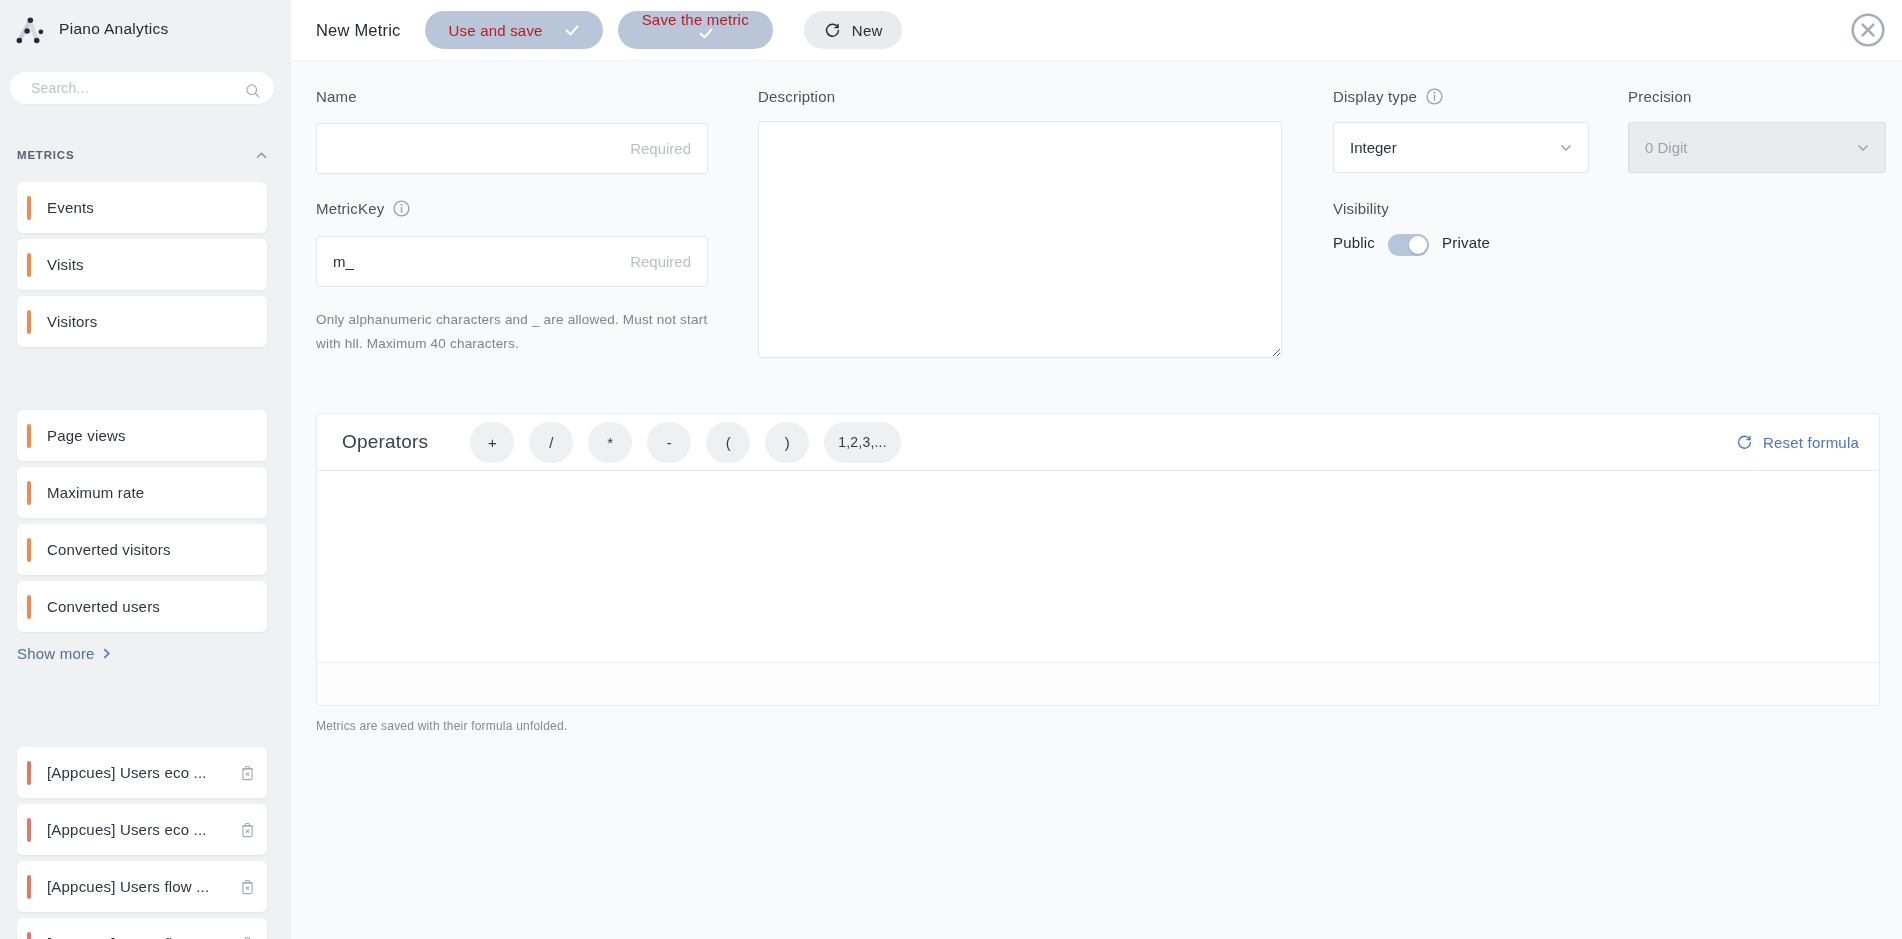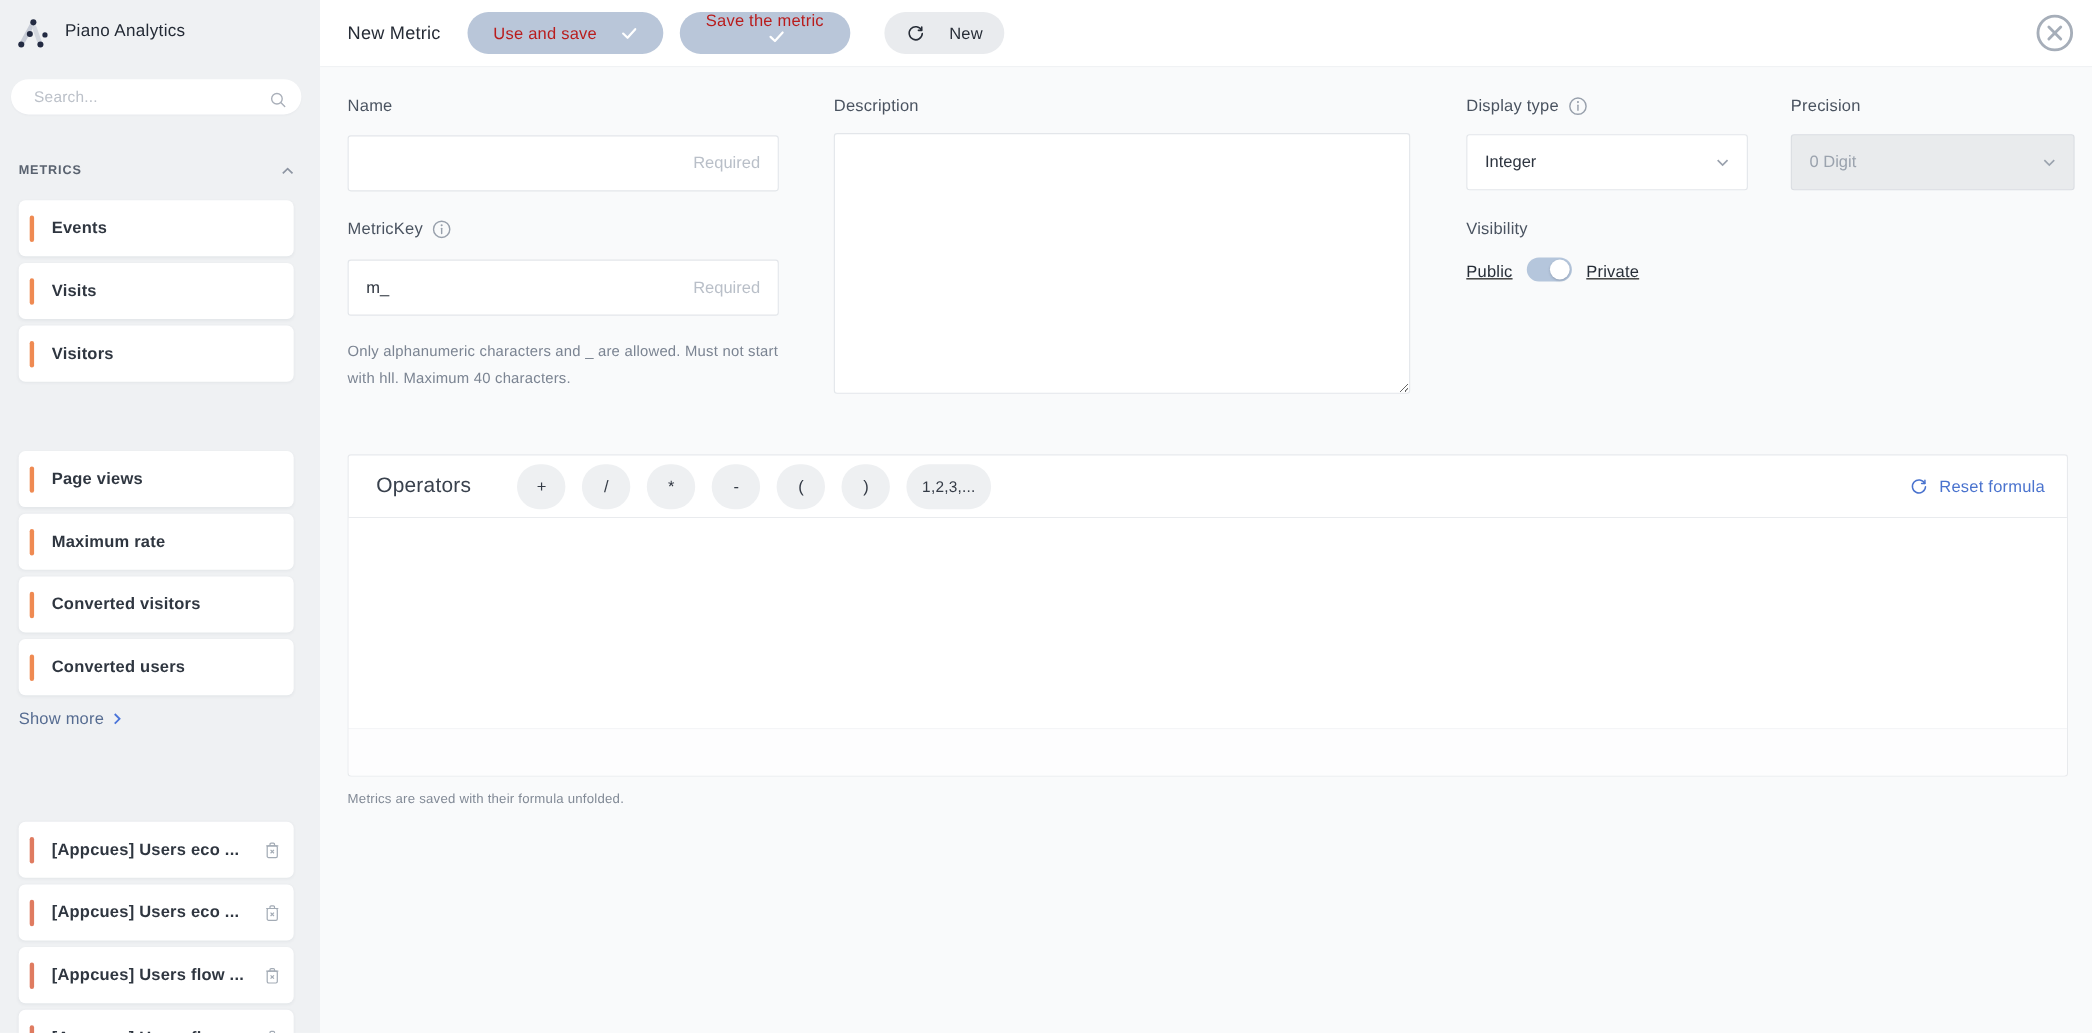--- a/index.html
+++ b/index.html
@@ -9,55 +9,55 @@
   
   .sidebar{position:absolute;left:0;top:0;width:291px;height:939px;background:#eff1f3;}
   .logo-row{position:absolute;left:12px;top:11px;height:36px;display:flex;align-items:center;gap:14px;}
   .brand{font-size:15.5px;color:#232a35;letter-spacing:.3px;}
   .search-box{position:absolute;left:10px;top:72px;width:264px;height:32px;background:#fff;border-radius:19px;display:flex;align-items:center;box-shadow:0 1px 2px rgba(30,40,60,.03);}
   .search-box input{border:0;outline:none;background:transparent;margin-left:19px;width:205px;font-size:14px;color:#3a414c;font-family:inherit;letter-spacing:.2px;}
   .search-box input::placeholder{color:#bcc1c9;}
   .search-icn{position:absolute;right:13px;top:11px;width:16px;height:16px;}
   .sec-head{position:absolute;left:17px;width:250px;display:flex;align-items:center;justify-content:space-between;}
   .sec-head .sec-label{font-size:11.5px;font-weight:700;letter-spacing:.8px;color:#59626f;}
-  .card{position:absolute;left:17px;width:250px;height:51px;background:#fff;border-radius:6px;box-shadow:0 1px 3px rgba(25,35,55,.05);display:flex;align-items:center;padding-left:10px;box-sizing:border-box;cursor:pointer;font-weight:bold;}
+  .card{position:absolute;left:17px;width:250px;height:51px;background:#fff;border-radius:6px;box-shadow:0 1px 3px rgba(25,35,55,.05);display:flex;align-items:center;padding-left:10px;box-sizing:border-box;cursor:pointer;}
   .bar{width:4px;height:24px;border-radius:2px;margin-right:16px;flex:0 0 auto;}
   .bar-metric{background:#ef8a52;}
   .bar-segment{background:#df7b60;}
   .card .lbl{font-size:15px;color:#2f3640;letter-spacing:.2px;white-space:nowrap;overflow:hidden;}
   .trash-btn{margin-left:auto;margin-right:10px;width:20px;height:22px;display:flex;align-items:center;justify-content:center;cursor:pointer;flex:0 0 auto;}
   .show-more{position:absolute;left:17px;top:645px;display:flex;align-items:center;gap:8px;cursor:pointer;}
   .show-more span{font-size:15px;color:#566c91;letter-spacing:.2px;}
 
   
   .main{position:absolute;left:291px;top:0;width:1611px;height:939px;background:#f9fafb;}
   .topbar{position:absolute;left:0;top:0;width:1611px;height:61px;background:#fff;border-bottom:1px solid #f0f2f4;display:flex;align-items:center;padding-left:25px;box-sizing:border-box;}
   .page-title{font-size:16.5px;font-weight:500;color:#262c36;letter-spacing:.2px;}
   .pill{height:38px;border-radius:19px;display:flex;align-items:center;border:0;font-family:inherit;font-size:15px;letter-spacing:.2px;cursor:pointer;}
   .pill-save{background:#b9c6d9;color:#b91c1c;padding:0 24px;margin-left:24px;}
   .pill-save + .pill-save{margin-left:15px;flex-direction:column;}
   .pill-save .chk{margin-left:22px;display:flex;}
-  .pill-new{background:#e9ebee;color:#272d37;padding:0 20px;margin-left:31px;gap:22px;}
+  .pill-new{background:#e9ebee;color:#272d37;padding:0 20px;margin-left:31px;gap:11px;}
   .close-btn{position:absolute;right:16px;top:12px;width:36px;height:36px;cursor:pointer;}
 
   .f-label{position:absolute;font-size:15px;color:#4a5360;letter-spacing:.2px;display:flex;align-items:center;gap:9px;}
   .input-like{position:absolute;background:#fff;border:1px solid #e3e6ea;border-radius:3px;box-sizing:border-box;display:flex;align-items:center;padding:0 16px;}
   .input-like .val{font-size:15px;color:#2b323c;}
   .input-like .req{margin-left:auto;font-size:15px;color:#b9bfc8;}
   input.real-input{position:absolute;background:#fff;border:1px solid #e3e6ea;border-radius:3px;box-sizing:border-box;padding:0 16px;font-family:inherit;font-size:15px;color:#2b323c;outline:none;text-align:right;}
   input.real-input::placeholder{color:#b9bfc8;}
   textarea.desc{position:absolute;background:#fff;border:1px solid #e3e6ea;border-radius:3px;box-sizing:border-box;padding:10px 14px;font-family:inherit;font-size:15px;color:#2b323c;outline:none;resize:both;}
   .helper{position:absolute;font-size:13.5px;color:#7b8492;line-height:24px;letter-spacing:.2px;}
   .select-like{position:absolute;background:#fff;border:1px solid #e3e6ea;border-radius:3px;box-sizing:border-box;display:flex;align-items:center;padding:0 16px;cursor:pointer;}
   .select-like .sval{font-size:15px;color:#2e3540;}
   .select-like .chev{margin-left:auto;display:flex;}
   .select-disabled{background:#e9ebed;border-color:#dadde2;cursor:default;}
   .select-disabled .sval{color:#9ba3ae;}
 
-  .vis-row{position:absolute;display:flex;align-items:flex-end;gap:13px;text-decoration:underline;}
+  .vis-row{position:absolute;display:flex;align-items:flex-start;gap:13px;}
   .vis-row .vlabel{font-size:15px;font-weight:500;color:#262d37;letter-spacing:.2px;}
   .toggle{width:41px;height:22px;border-radius:11px;background:#b5c6dc;position:relative;cursor:pointer;flex:0 0 auto;}
   .toggle .knob{position:absolute;right:2px;top:2px;width:18px;height:18px;border-radius:50%;background:#fff;box-shadow:0 1px 2px rgba(30,40,60,.25);}
 
   
   .formula-panel{position:absolute;left:25px;top:413px;width:1564px;height:293px;background:#fff;border:1px solid #e8eaed;border-radius:3px;box-sizing:border-box;display:flex;flex-direction:column;}
   .op-row{height:56px;flex:0 0 auto;border-bottom:1px solid #e9ebee;display:flex;align-items:center;padding:0 20px 0 25px;}
   .op-label{font-size:19px;color:#39414d;margin-right:27px;letter-spacing:.2px;}
   .op-pill{min-width:44px;height:41px;padding:0 8px;box-sizing:border-box;border-radius:21px;background:#eef0f2;border:0;font-family:inherit;font-size:15px;color:#343b46;display:flex;align-items:center;justify-content:center;margin-left:15px;cursor:pointer;}
   .op-pill.wide{padding:0 14px;font-size:14px;letter-spacing:.2px;}

